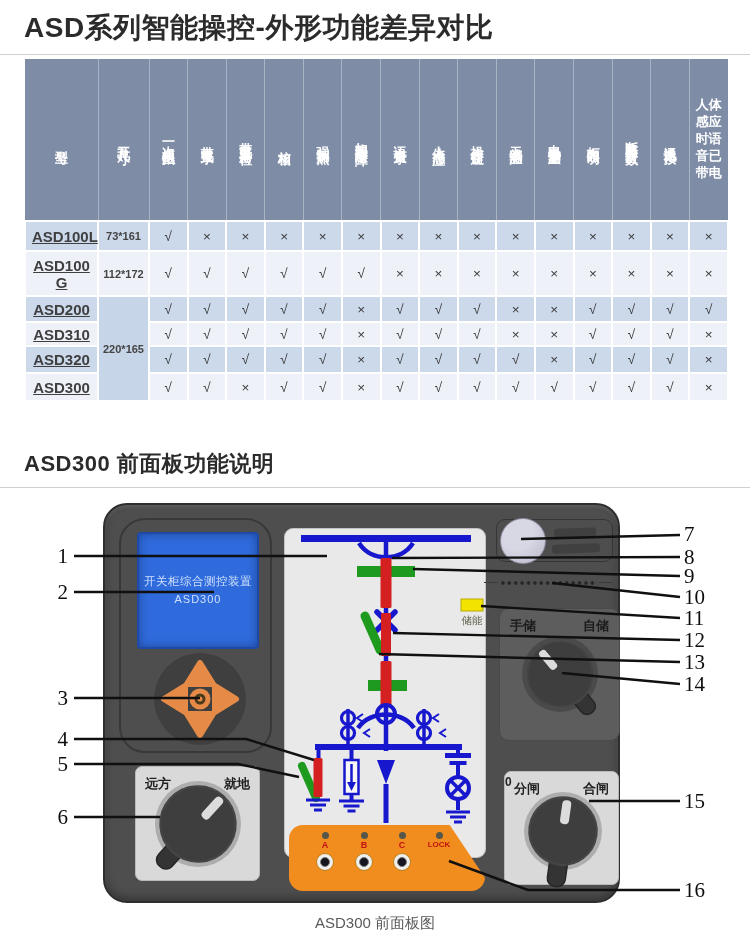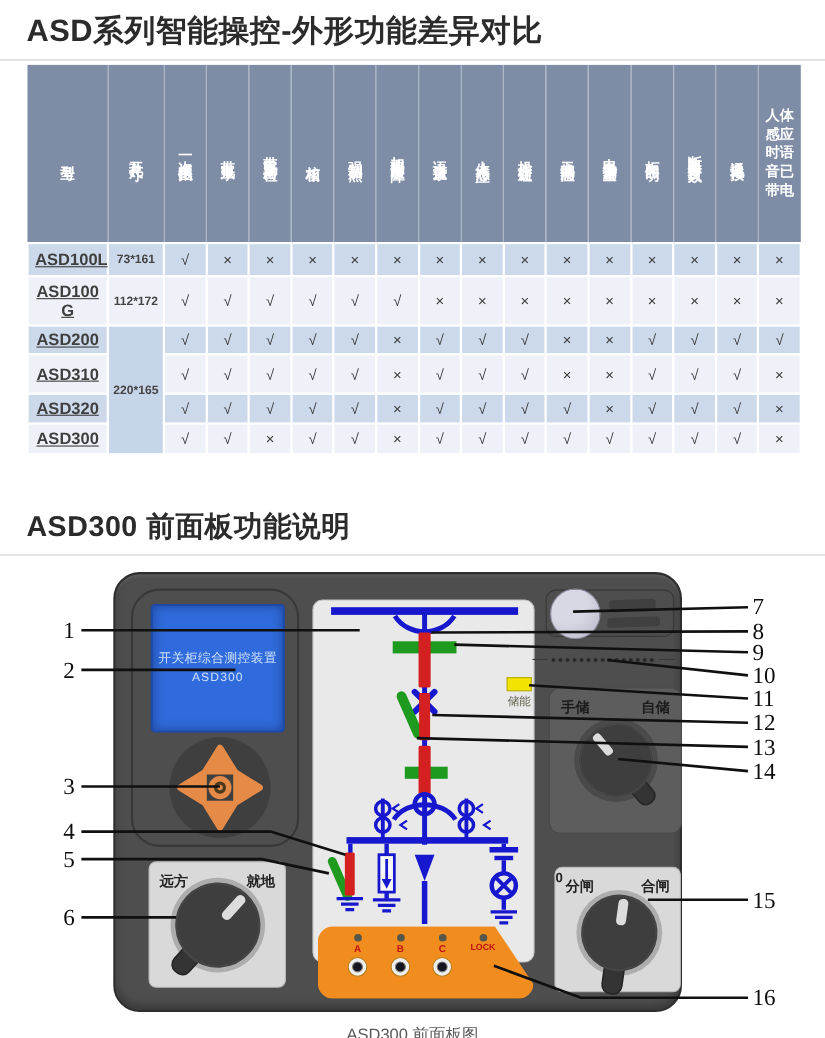--- a/index.html
+++ b/index.html
@@ -7,40 +7,40 @@
     --device_body:#4E4E4E; --lcd_blue:#2F6BDC; --mimic_bg:#E9E9EA; --circuit_blue:#1717CE;
     --breaker_red:#D42020; --breaker_green:#1E9B1E; --led_yellow:#F2E400;
     --orange_panel:#F18D1F; --indicator_red:#C11212; --dpad_orange:#E58B47;
   }
   *{box-sizing:border-box;}
   html,body{margin:0;padding:0;}
   body{width:750px;height:944px;background:#fff;overflow:hidden;
        font-family:"Liberation Sans",sans-serif;color:#333;}
   h1.title{margin:0;padding:9px 24px 7px;font-size:28px;font-weight:bold;color:#2b2b2b;
        border-bottom:1px solid #d0d0d0;letter-spacing:.5px;}
-  h2.title2{margin:0;padding:47px 24px 8px;font-size:26px;font-weight:bold;color:#2b2b2b;
+  h2.title2{margin:0;padding:47px 24px 8px;font-size:22px;font-weight:bold;color:#2b2b2b;
        border-bottom:1px solid #d0d0d0;letter-spacing:.5px;}
   
   #table-wrap{margin:4px 0 0 24px;}
   table{border-collapse:collapse;table-layout:fixed;width:703px;}
   th{background:var(--header_bg);color:#fff;font-size:13px;font-weight:bold;height:162px;
      text-align:center;vertical-align:middle;padding:0;border-left:1px solid rgba(255,255,255,.35);
      border-bottom:2px solid #fff;}
   th:first-child{border-left:none;}
   .vt{writing-mode:vertical-lr;text-orientation:upright;display:inline-block;line-height:1.05;
       letter-spacing:2px;}
   .hw{display:inline-block;width:2.1em;line-height:1.3;word-break:break-all;}
   td{border:2px solid #fff;text-align:center;font-size:13.5px;color:#3a3a3a;padding:0 1px;}
   tr.rb td{background:var(--row_blue);}
   tr.rl td{background:var(--row_light);}
   td.model{font-size:15px;font-weight:600;color:#3f3f3f;padding:0 6px;text-decoration:underline;}
   td.size{font-size:11px;font-weight:700;color:#444;}
   td.size.merged{background:var(--size_merged) !important;}
   tbody tr:nth-child(1){height:30px;} tbody tr:nth-child(2){height:45px;}
-  tbody tr:nth-child(3){height:26px;} tbody tr:nth-child(4){height:36px;margin-top:11px;}
+  tbody tr:nth-child(3){height:26px;} tbody tr:nth-child(4){height:24px;margin-top:11px;}
   tbody tr:nth-child(5){height:27px;} tbody tr:nth-child(6){height:28px;}
   
   figure.fig{margin:0;position:relative;width:750px;height:462px;}
   .device{position:absolute;left:103px;top:15px;width:517px;height:400px;
       background:var(--device_body);border:2px solid #2e2e2e;border-radius:24px;
       box-shadow:inset 0 2px 3px rgba(255,255,255,.10), inset 0 -4px 8px rgba(0,0,0,.30);}
   .bezel{position:absolute;left:14px;top:13px;width:153px;height:235px;border:2px solid rgba(0,0,0,.28);
       border-radius:26px;}
   .lcd{position:absolute;left:32px;top:27px;width:122px;height:117px;border-radius:4px;
       background:var(--lcd_blue);border:2px solid #1d49a8;box-shadow:inset 0 0 10px rgba(0,0,30,.35);

